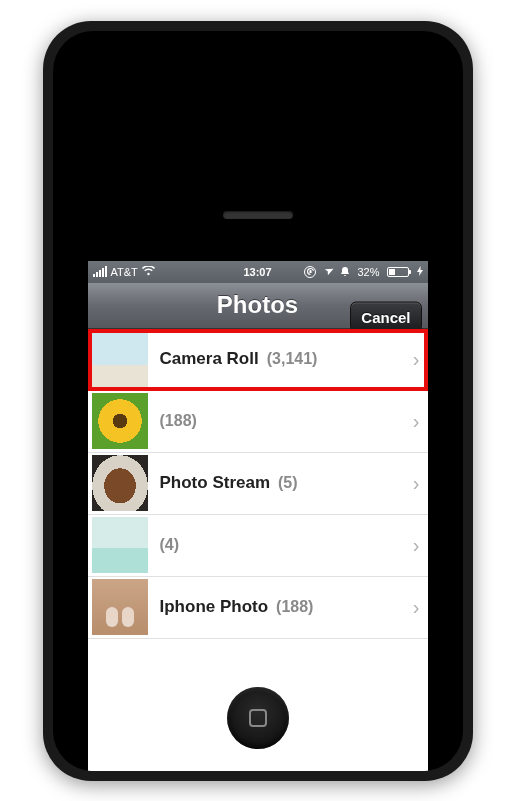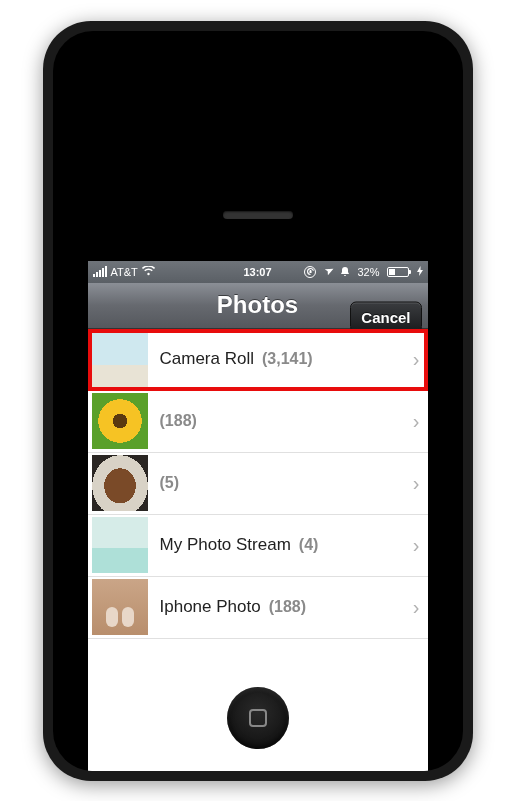--- a/index.html
+++ b/index.html
@@ -186,21 +186,21 @@
     background: linear-gradient(#caa587, #b88e6c);
     position: relative;
   }
   .thumb.feet::before, .thumb.feet::after {
     content: ""; position: absolute; bottom: 8px; width: 12px; height: 20px;
     background: #e8d7c8; border-radius: 6px;
   }
   .thumb.feet::before { left: 14px; }
   .thumb.feet::after { right: 14px; }
   .album-text { flex: 1; display: flex; align-items: baseline; gap: 8px; overflow: hidden; }
-  .album-name { font-size: 17px; font-weight: 400; color: #222; white-space: nowrap; }
+  .album-name { font-size: 17px; font-weight: 700; color: #222; white-space: nowrap; }
   .album-count { font-size: 16px; color: #8a8a8a; font-weight: bold; }
   .chevron {
     color: #b0b0b0;
     font-size: 20px;
     font-weight: 300;
     flex-shrink: 0;
   }
 </style>
 </head>
 <body>
@@ -273,28 +273,28 @@
           <div class="album-row">
             <div class="thumb sunflower"></div>
             <div class="album-text">
               <span class="album-count">(188)</span>
             </div>
             <span class="chevron">›</span>
           </div>
           <div class="album-row">
             <div class="thumb food"></div>
             <div class="album-text">
+              <span class="album-name">Photo Stream</span>
               <span class="album-count">(5)</span>
             </div>
             <span class="chevron">›</span>
           </div>
           <div class="album-row">
             <div class="thumb stream"></div>
             <div class="album-text">
-              <span class="album-name">My Photo Stream</span>
               <span class="album-count">(4)</span>
             </div>
             <span class="chevron">›</span>
           </div>
           <div class="album-row">
             <div class="thumb feet"></div>
             <div class="album-text">
               <span class="album-name">Iphone Photo</span>
               <span class="album-count">(188)</span>
             </div>

